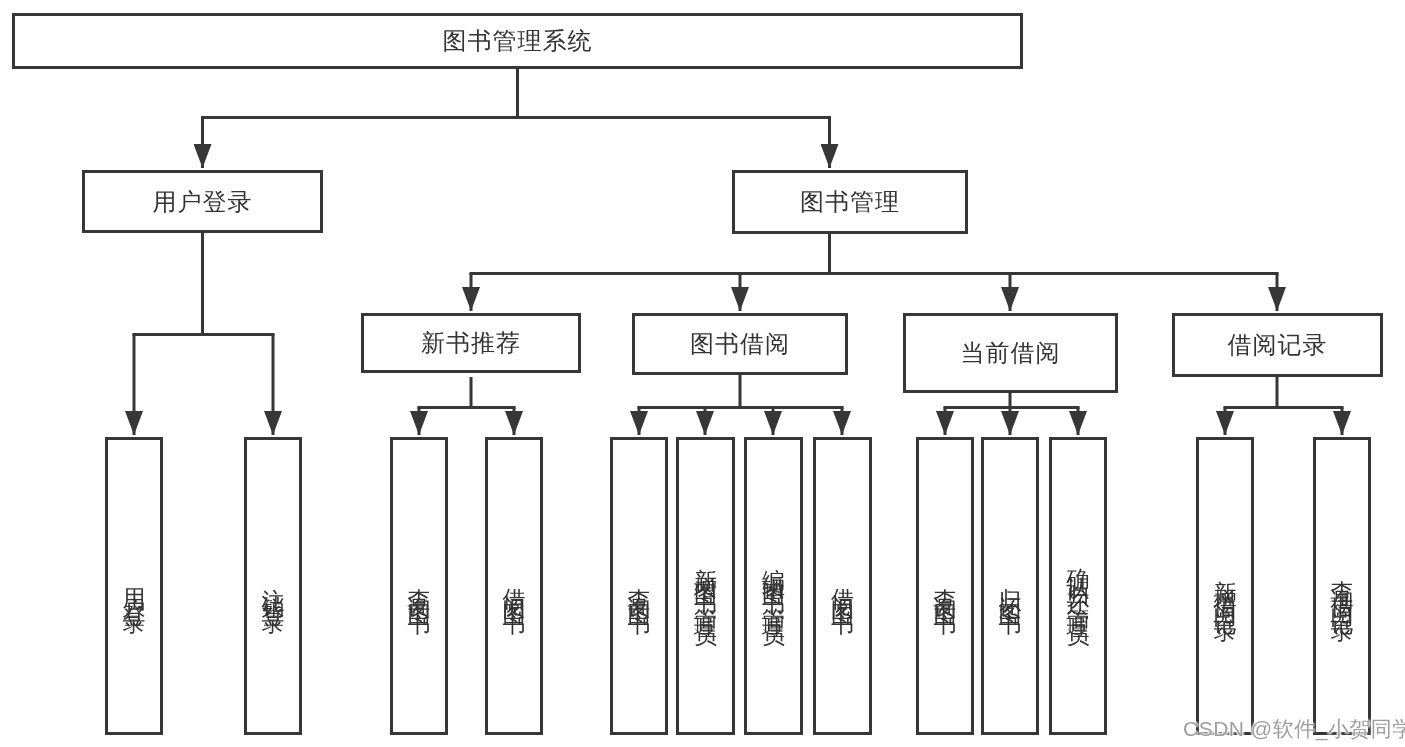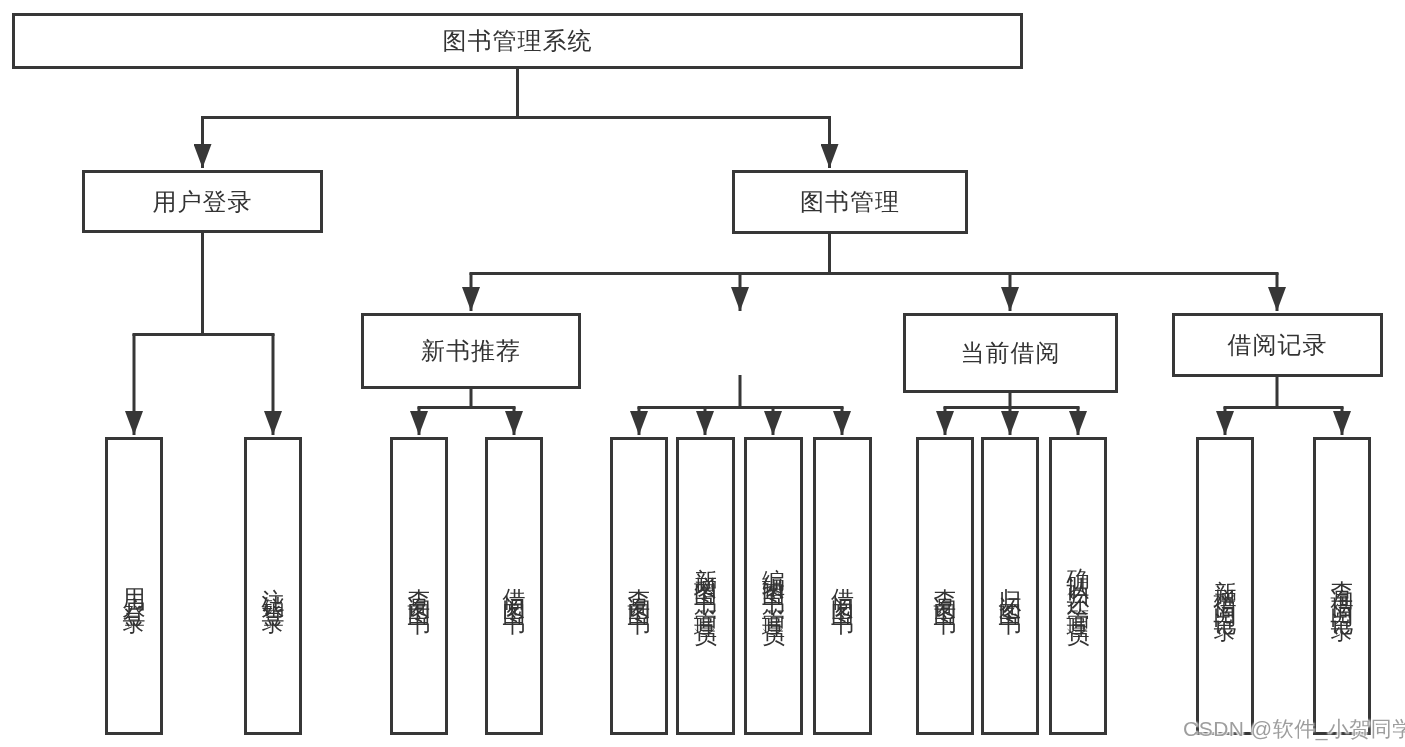--- a/index.html
+++ b/index.html
@@ -108,21 +108,22 @@
       <path class="wire" marker-end="url(#arw)" d="M1225 407 V435"></path>
       <path class="wire" marker-end="url(#arw)" d="M1342 407 V435"></path>
     </g>
   </svg>
 
   <div class="node h" style="left:12px; top:13px; width:1011px; height:56px;">图书管理系统</div>
 
   <div class="node h" style="left:82px; top:170px; width:241px; height:63px;">用户登录</div>
   <div class="node h" style="left:712px; top:170px; width:236px; height:64px;margin-left:20px;">图书管理</div>
 
-  <div class="node h" style="left:361px; top:313px; width:220px; height:76px;">新书推荐</div>
+  <div class="node h" style="left:361px; top:313px; width:220px; height:60px;">新书推荐</div>
+  <div class="node h" style="left:632px; top:313px; width:216px; height:62px;">图书借阅</div>
   <div class="node h" style="left:903px; top:313px; width:215px; height:80px;">当前借阅</div>
   <div class="node h" style="left:1172px; top:313px; width:211px; height:64px;">借阅记录</div>
 
   <div class="node v" style="left:105px; top:437px; width:58px; height:298px;">用户登录</div>
   <div class="node v" style="left:244px; top:437px; width:58px; height:298px;">注销登录</div>
 
   <div class="node v" style="left:390px; top:437px; width:58px; height:298px;">查询图书</div>
   <div class="node v" style="left:485px; top:437px; width:58px; height:298px;">借阅图书</div>
 
   <div class="node v" style="left:610px; top:437px; width:58px; height:298px;">查询图书</div>

